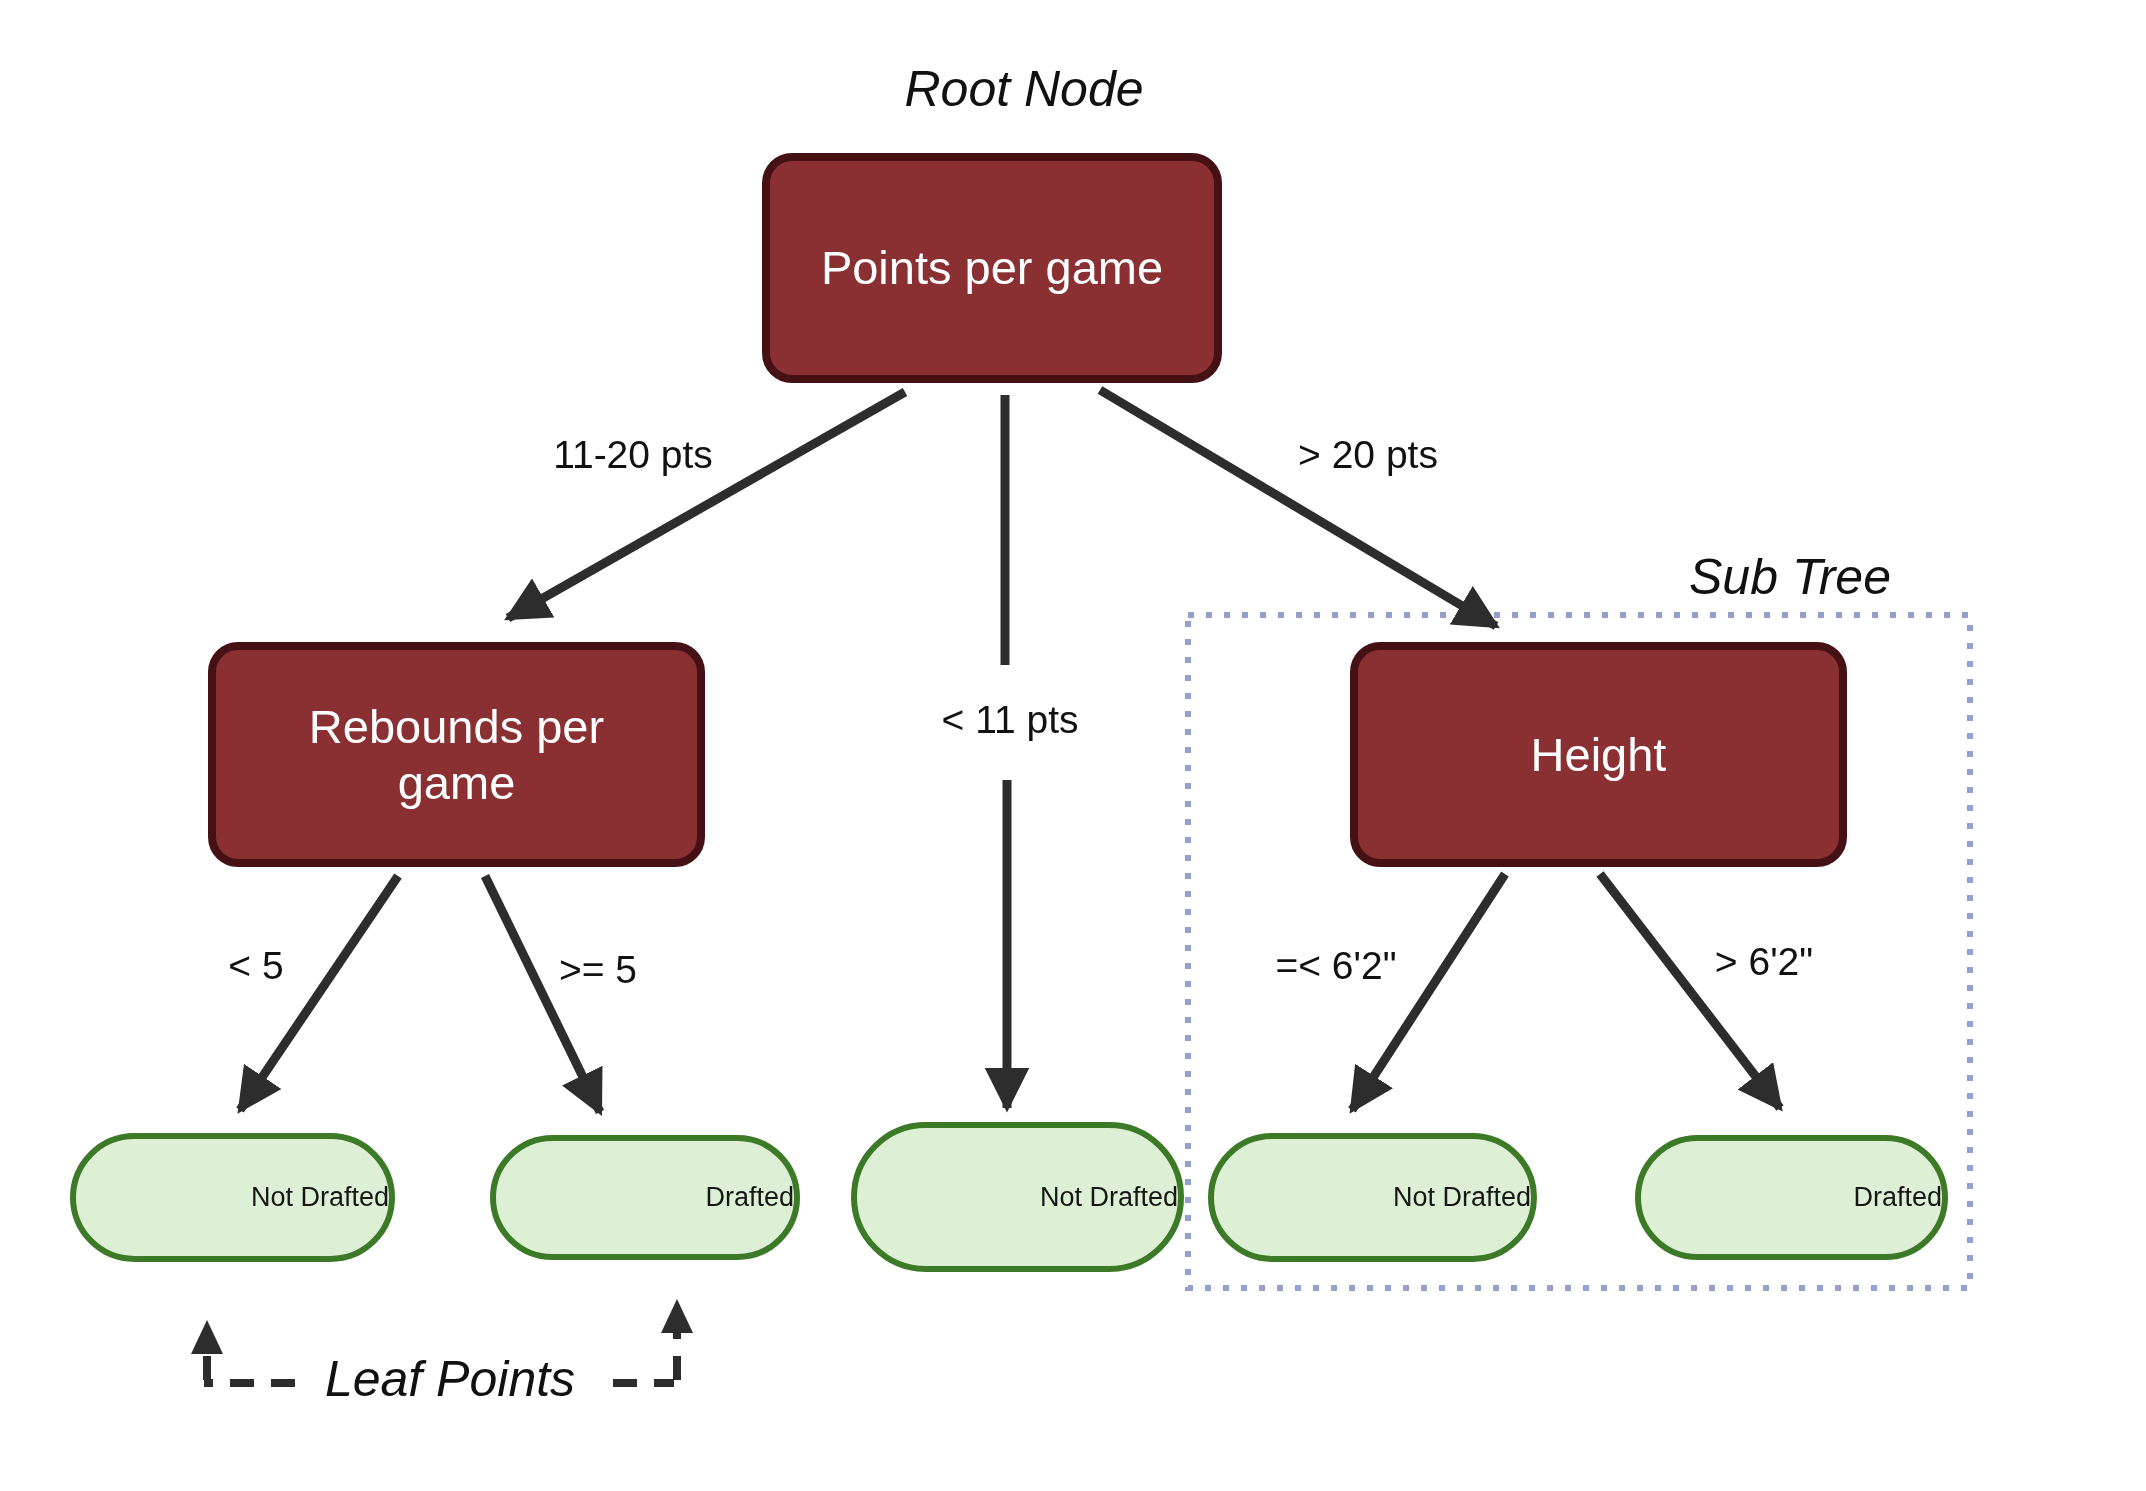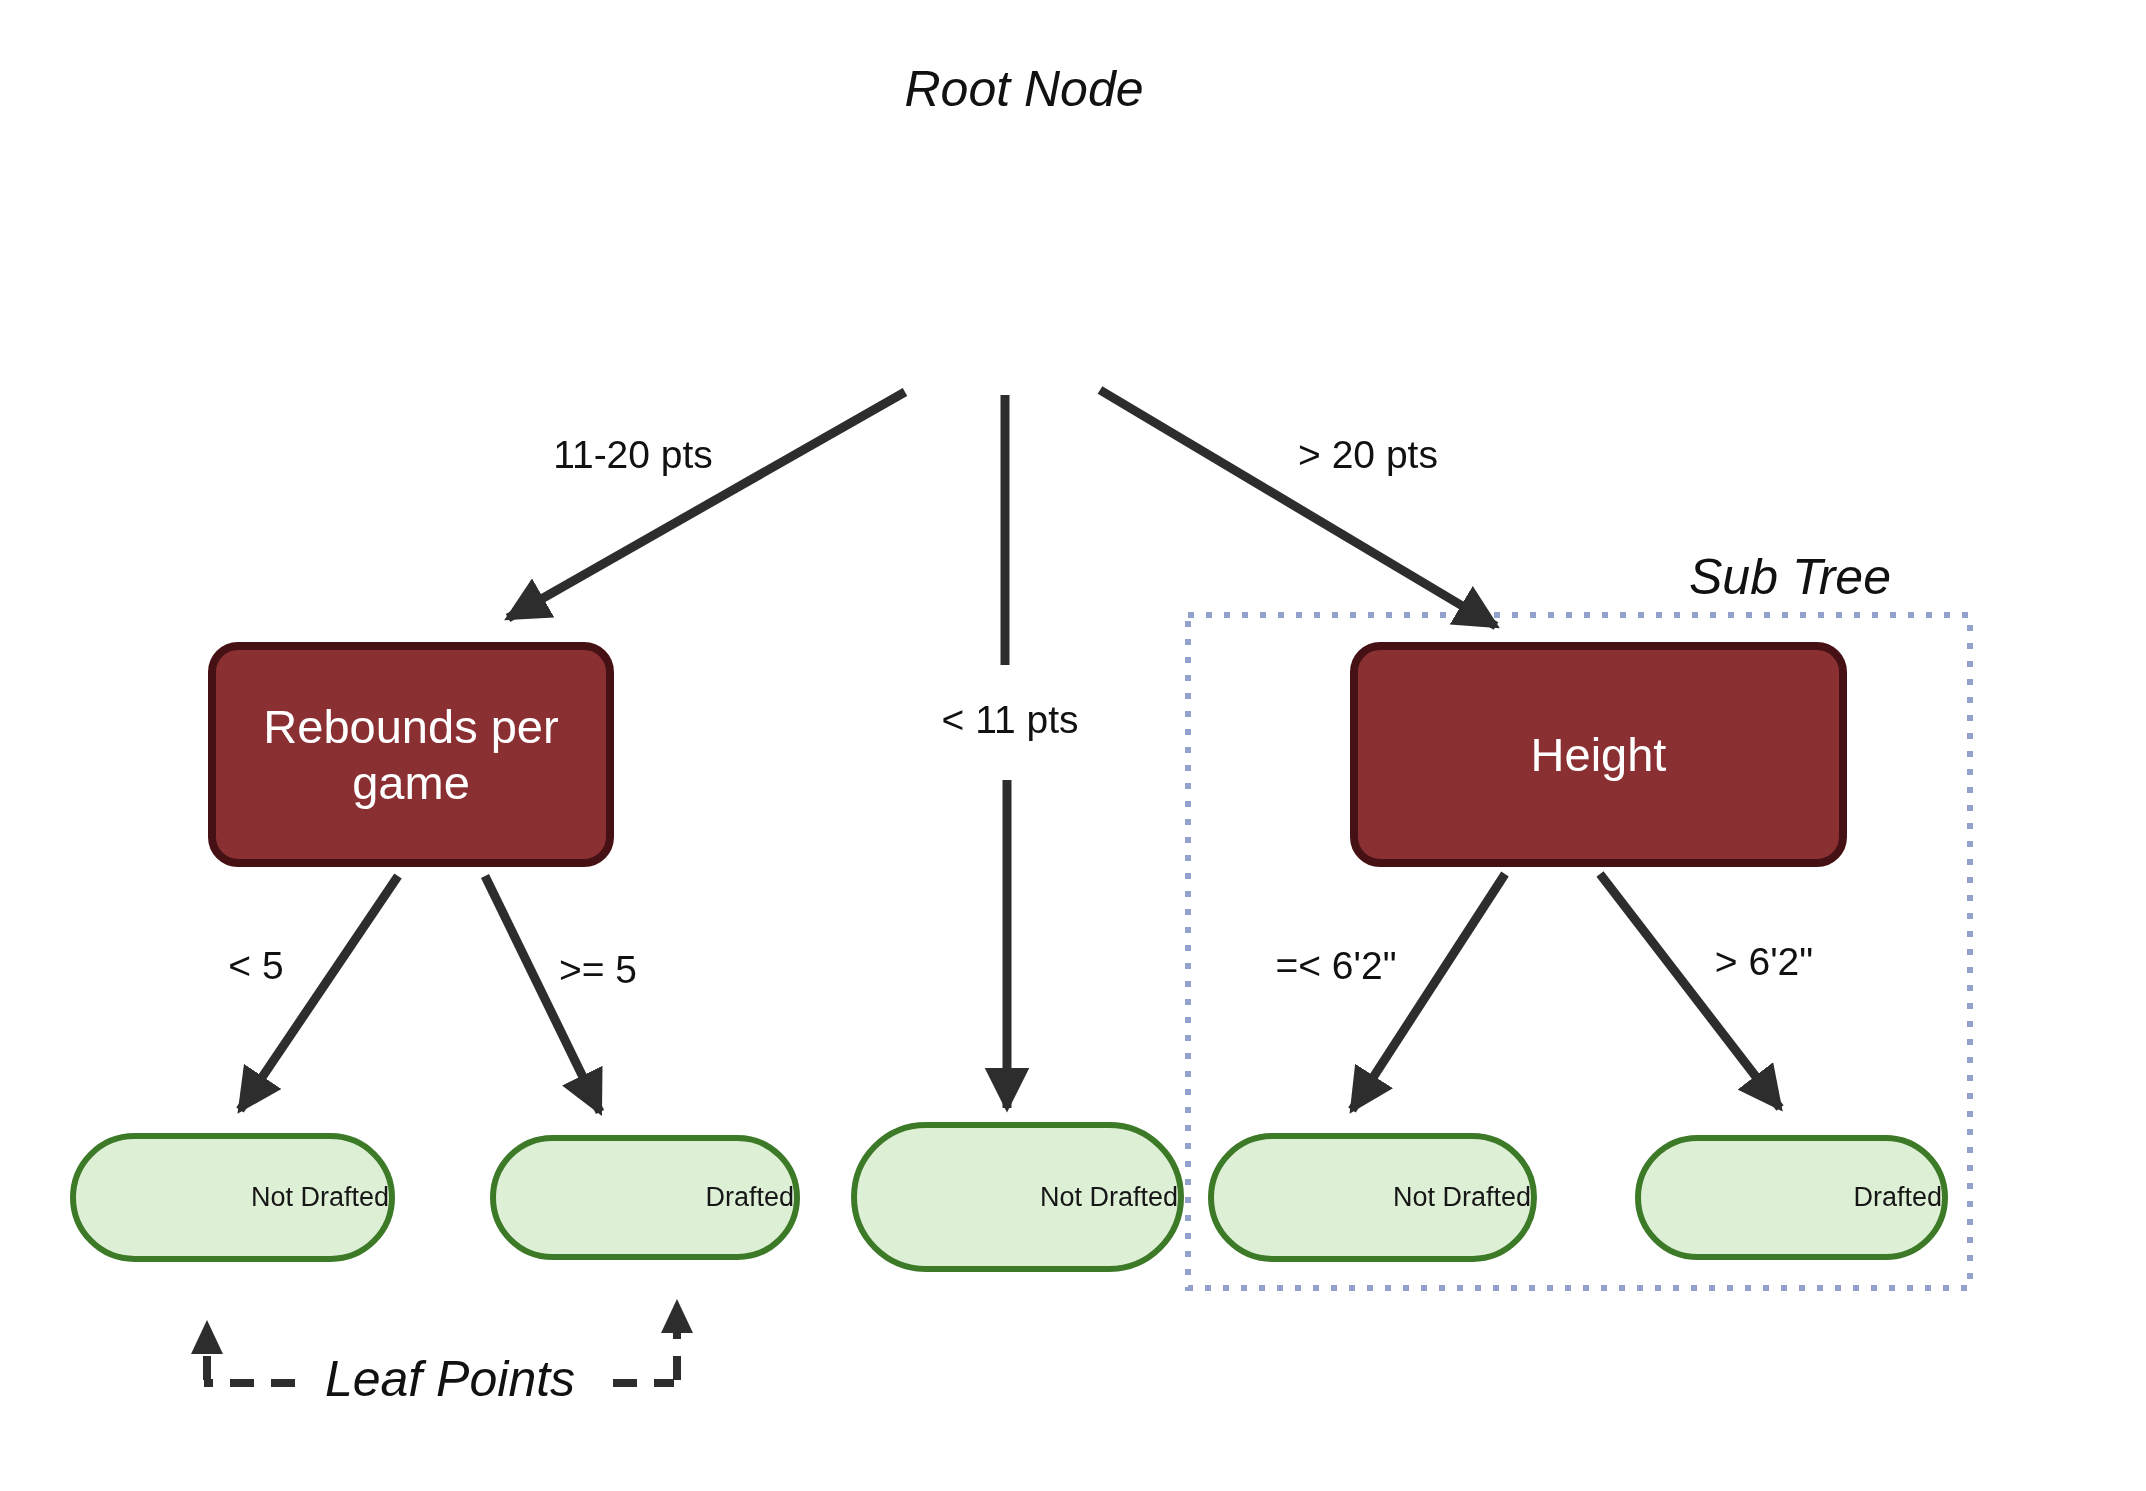--- a/index.html
+++ b/index.html
@@ -102,21 +102,24 @@
 
     <line class="dash-line" x1="613" y1="1383" x2="674" y2="1383"></line>
     <line class="dash-line" x1="677" y1="1380" x2="677" y2="1332"></line>
     <polygon class="dash-head" points="661,1333 693,1333 677,1299"></polygon>
   </svg>
 
   <div class="anno" style="left:1024px;top:60px;">Root Node</div>
   <div class="anno" style="left:1790px;top:548px;">Sub Tree</div>
   <div class="anno" style="left:450px;top:1350px;">Leaf Points</div>
 
-  <div class="node" style="left:208px;top:642px;width:406px;height:225px;">
+  <div class="node" style="left:762px;top:153px;width:460px;height:230px;">
+    <div class="inner">Points per game</div>
+  </div>
+  <div class="node" style="left:208px;top:642px;width:497px;height:225px;">
     <div class="inner">Rebounds per game</div>
   </div>
   <div class="node" style="left:1305px;top:642px;width:497px;height:225px;margin-left:45px;">
     <div class="inner">Height</div>
   </div>
 
   <div class="edge-label" style="left:633px;top:433px;">11-20 pts</div>
   <div class="edge-label" style="left:1010px;top:698px;">&lt; 11 pts</div>
   <div class="edge-label" style="left:1368px;top:433px;">&gt; 20 pts</div>
   <div class="edge-label" style="left:256px;top:944px;">&lt; 5</div>

